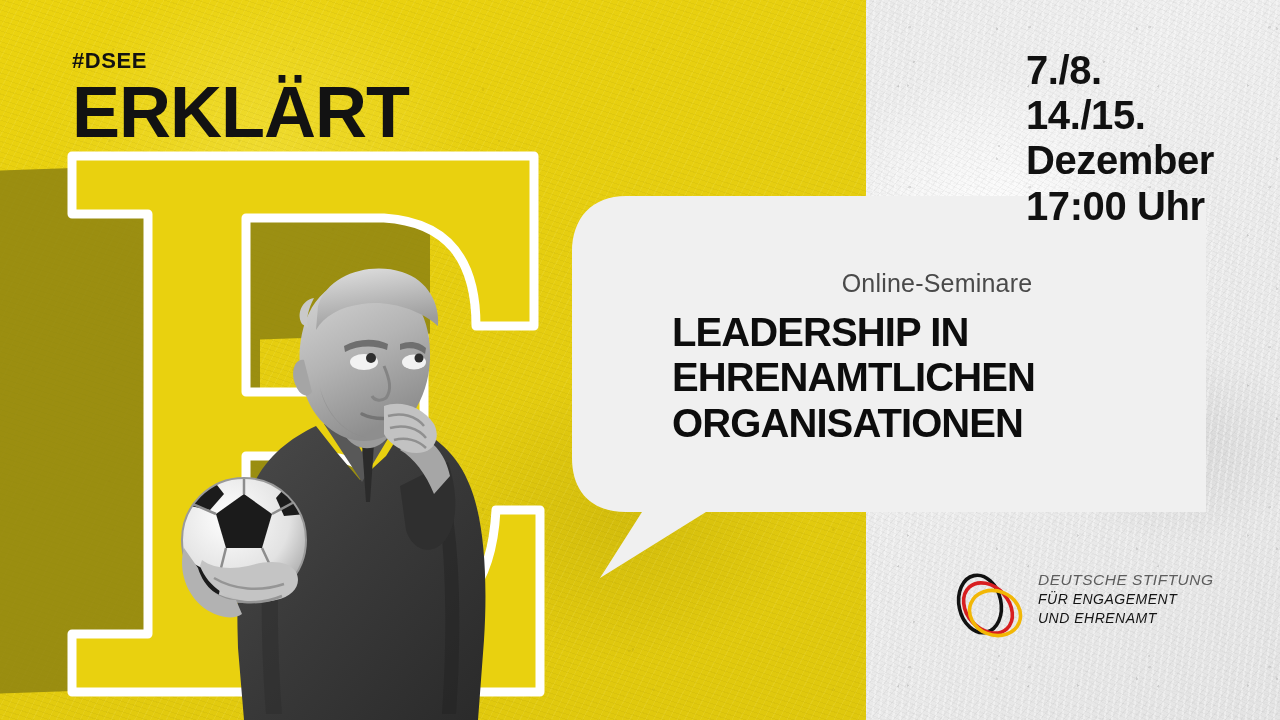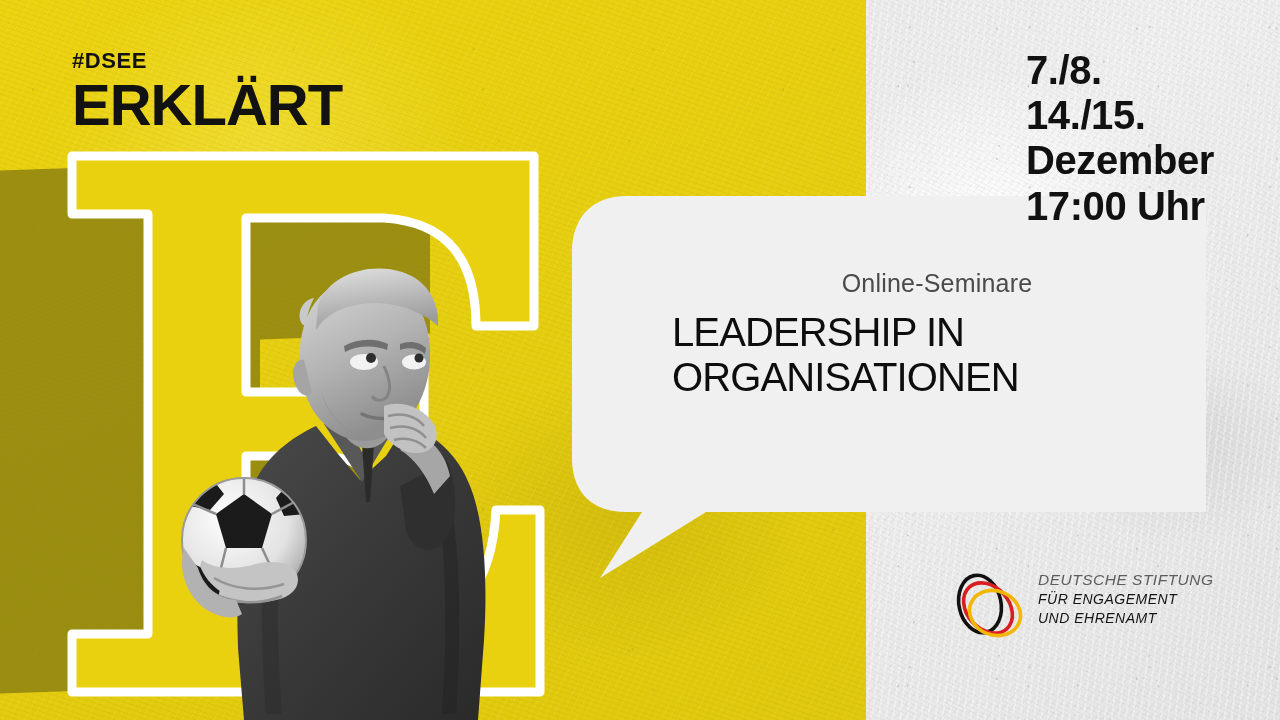--- a/index.html
+++ b/index.html
@@ -93,21 +93,21 @@
     position:absolute; left:72px; top:50px;
     color:#121212;
     line-height:1;
     letter-spacing:.2px;
   }
   .erklaert .hash{
     font-size:22px; font-weight:bold; letter-spacing:.6px;
     display:block; margin-bottom:4px;
   }
   .erklaert .word{
-    font-size:58px; font-weight:bold; letter-spacing:-1px;
+    font-size:72px; font-weight:bold; letter-spacing:-1px;
     display:block;
   }
 
   
   .dates{
     position:absolute; right:66px; top:48px;
     text-align:left; color:#111;
     font-weight:bold; font-size:40px; line-height:1.13;
     letter-spacing:-.4px;
   }
@@ -115,21 +115,21 @@
 
   
   .seminar{
     position:absolute; left:672px; top:270px; width:530px;
   }
   .seminar .kicker{
     font-size:25px; font-weight:400; color:#4a4a4a;
     letter-spacing:.2px; line-height:1.1; margin-bottom:12px;text-align:center;
   }
   .seminar .headline{
-    font-size:40px; font-weight:normal; color:#0d0d0d;
+    font-size:40px; font-weight:bold; color:#0d0d0d;
     line-height:1.14; letter-spacing:-.9px;
   }
   .seminar .headline span{ display:block; white-space:nowrap; }
 
   
   .logo{
     position:absolute; left:950px; top:562px; width:280px; height:132px;
   }
   .logo-mark{
     position:absolute; left:0; top:6px; width:74px; height:76px;
@@ -343,20 +343,21 @@
     <span>7./8.</span>
     <span>14./15.</span>
     <span>Dezember</span>
     <span>17:00 Uhr</span>
   </div>
 
   <div class="seminar">
     <div class="kicker">Online-Seminare</div>
     <div class="headline">
       <span>LEADERSHIP IN</span>
+      <span>EHRENAMTLICHEN</span>
       <span>ORGANISATIONEN</span>
     </div>
   </div>
 
   <div class="logo">
     <div class="logo-mark">
       <svg width="74" height="76" viewBox="0 0 74 76" aria-hidden="true">
         <ellipse cx="30" cy="36" rx="21" ry="29" fill="none" stroke="#111111" stroke-width="3.6" transform="rotate(-12 30 36)"></ellipse>
         <ellipse cx="38" cy="40" rx="21" ry="28" fill="none" stroke="#D81E20" stroke-width="3.6" transform="rotate(-42 38 40)"></ellipse>
         <ellipse cx="45" cy="45" rx="22" ry="26" fill="none" stroke="#F2B705" stroke-width="3.6" transform="rotate(-68 45 45)"></ellipse>

